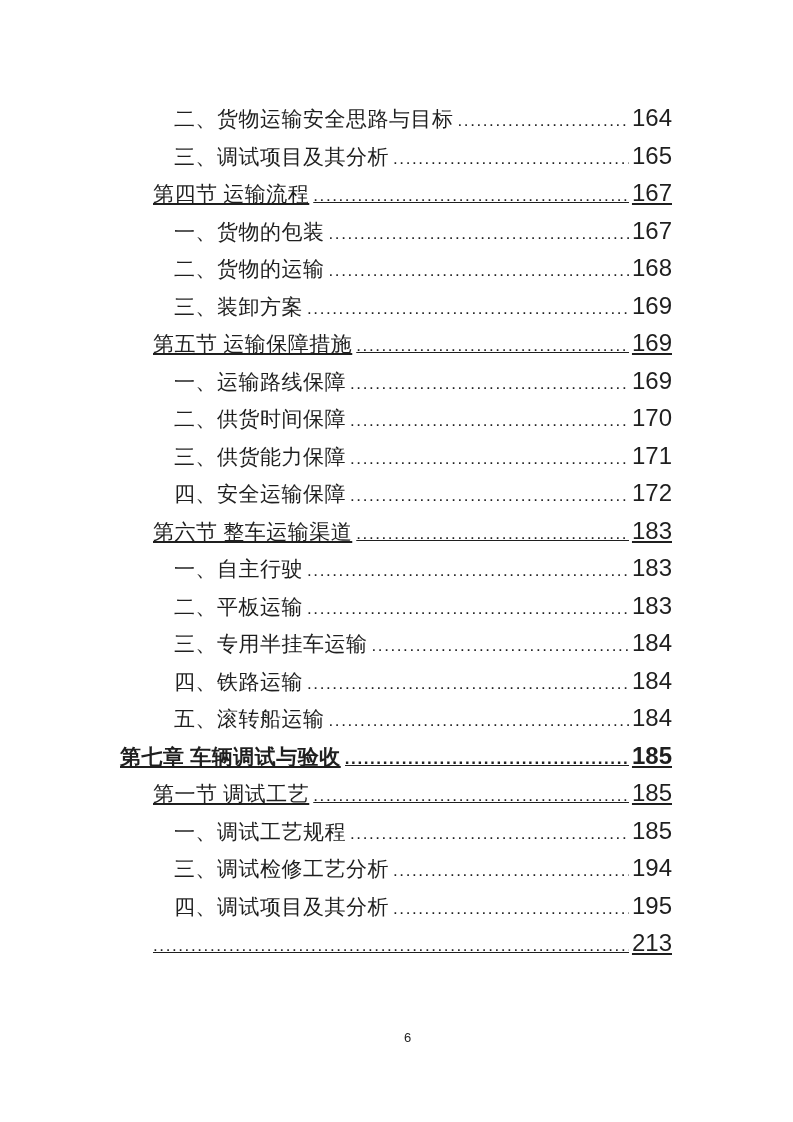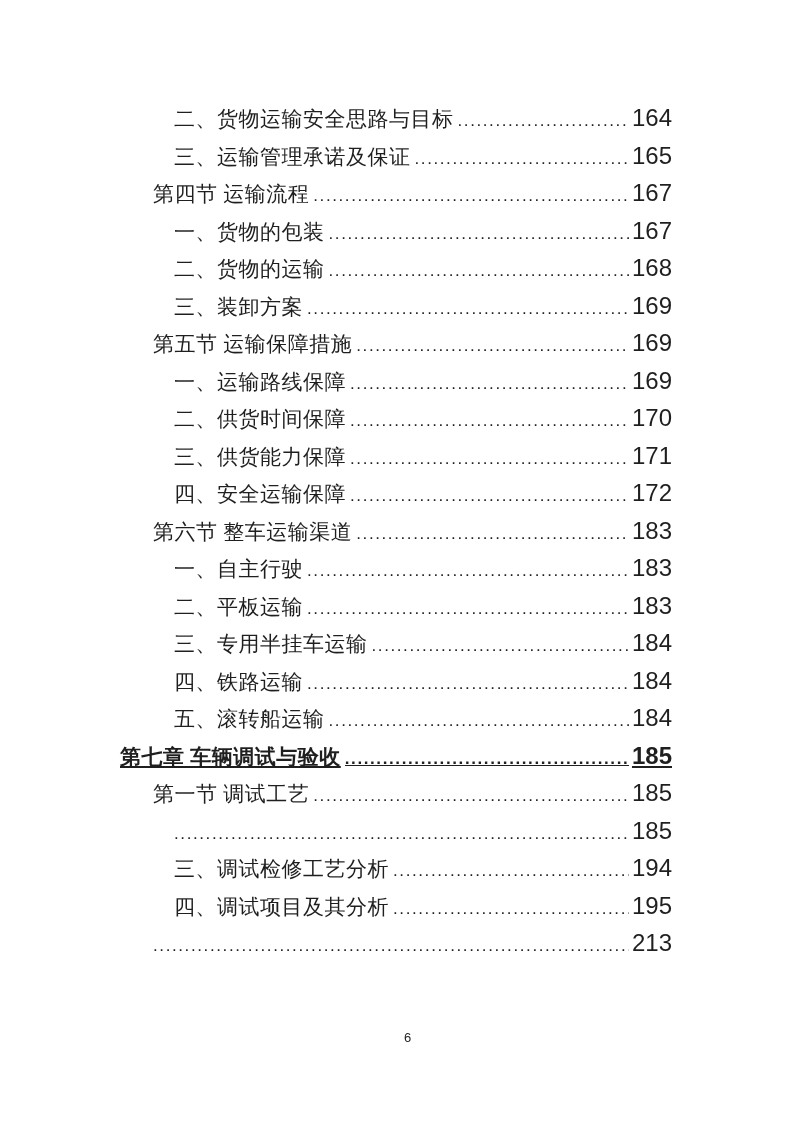--- a/index.html
+++ b/index.html
@@ -34,20 +34,21 @@
     font-size: 21px;
     white-space: nowrap;
   }
   .toc-row.level-1 {
     font-weight: 700;
     padding-left: 0;
     text-decoration: underline;
   }
   .toc-row.level-2 {
     padding-left: 33px;
+    text-decoration: underline;
   }
   .toc-row.level-3 {
     padding-left: 54px;
   }
   .toc-label {
     flex: 0 0 auto;
     margin-right: 4px;
     letter-spacing: 0.5px;
   }
   .toc-dots {
@@ -88,21 +89,21 @@
 <body>
 
 <div class="page">
   <div class="toc" id="toc-list">
       <div class="toc-row level-3">
     <span class="toc-label">二、货物运输安全思路与目标</span>
     <span class="toc-dots"></span>
     <span class="toc-page-num">164</span>
   </div>
       <div class="toc-row level-3">
-    <span class="toc-label">三、运输管理承诺及保证</span>
+    <span class="toc-label">三、调试项目及其分析</span>
     <span class="toc-dots"></span>
     <span class="toc-page-num">165</span>
   </div>
       <div class="toc-row level-2">
     <span class="toc-label">第四节 运输流程</span>
     <span class="toc-dots"></span>
     <span class="toc-page-num">167</span>
   </div>
       <div class="toc-row level-3">
     <span class="toc-label">一、货物的包装</span>
@@ -178,20 +179,21 @@
     <span class="toc-label">第七章 车辆调试与验收</span>
     <span class="toc-dots"></span>
     <span class="toc-page-num">185</span>
   </div>
       <div class="toc-row level-2">
     <span class="toc-label">第一节 调试工艺</span>
     <span class="toc-dots"></span>
     <span class="toc-page-num">185</span>
   </div>
       <div class="toc-row level-3">
+    <span class="toc-label">一、调试工艺规程</span>
     <span class="toc-dots"></span>
     <span class="toc-page-num">185</span>
   </div>
       <div class="toc-row level-3">
     <span class="toc-label">三、调试检修工艺分析</span>
     <span class="toc-dots"></span>
     <span class="toc-page-num">194</span>
   </div>
       <div class="toc-row level-3">
     <span class="toc-label">四、调试项目及其分析</span>

